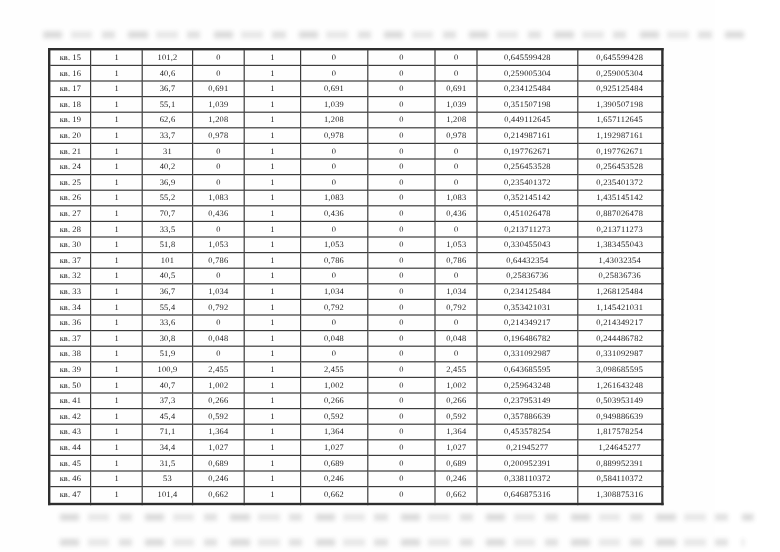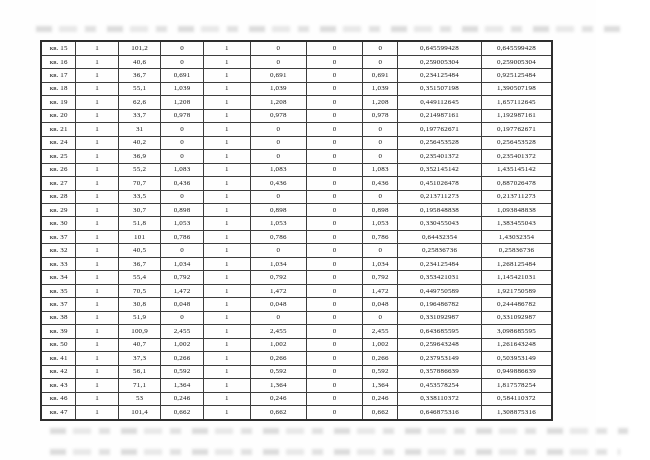--- a/index.html
+++ b/index.html
@@ -221,32 +221,20 @@
           <td>33,5</td>
           <td>0</td>
           <td>1</td>
           <td>0</td>
           <td>0</td>
           <td>0</td>
           <td>0,213711273</td>
           <td>0,213711273</td>
         </tr>
         <tr>
-          <td class="row-label">кв. 29</td>
-          <td>1</td>
-          <td>30,7</td>
-          <td>0,898</td>
-          <td>1</td>
-          <td>0,898</td>
-          <td>0</td>
-          <td>0,898</td>
-          <td>0,195848838</td>
-          <td>1,093848838</td>
-        </tr>
-        <tr>
           <td class="row-label">кв. 30</td>
           <td>1</td>
           <td>51,8</td>
           <td>1,053</td>
           <td>1</td>
           <td>1,053</td>
           <td>0</td>
           <td>1,053</td>
           <td>0,330455043</td>
           <td>1,383455043</td>
@@ -293,30 +281,30 @@
           <td>55,4</td>
           <td>0,792</td>
           <td>1</td>
           <td>0,792</td>
           <td>0</td>
           <td>0,792</td>
           <td>0,353421031</td>
           <td>1,145421031</td>
         </tr>
         <tr>
-          <td class="row-label">кв. 35</td>
-          <td>1</td>
-          <td>70,5</td>
-          <td>1,472</td>
-          <td>1</td>
-          <td>1,472</td>
-          <td>0</td>
-          <td>1,472</td>
-          <td>0,449750589</td>
-          <td>1,921750589</td>
+          <td class="row-label">кв. 36</td>
+          <td>1</td>
+          <td>33,6</td>
+          <td>0</td>
+          <td>1</td>
+          <td>0</td>
+          <td>0</td>
+          <td>0</td>
+          <td>0,214349217</td>
+          <td>0,214349217</td>
         </tr>
         <tr>
           <td class="row-label">кв. 37</td>
           <td>1</td>
           <td>30,8</td>
           <td>0,048</td>
           <td>1</td>
           <td>0,048</td>
           <td>0</td>
           <td>0,048</td>
@@ -367,21 +355,21 @@
           <td>1</td>
           <td>0,266</td>
           <td>0</td>
           <td>0,266</td>
           <td>0,237953149</td>
           <td>0,503953149</td>
         </tr>
         <tr>
           <td class="row-label">кв. 42</td>
           <td>1</td>
-          <td>56,1</td>
+          <td>45,4</td>
           <td>0,592</td>
           <td>1</td>
           <td>0,592</td>
           <td>0</td>
           <td>0,592</td>
           <td>0,357886639</td>
           <td>0,949886639</td>
         </tr>
         <tr>
           <td class="row-label">кв. 43</td>
@@ -389,20 +377,44 @@
           <td>71,1</td>
           <td>1,364</td>
           <td>1</td>
           <td>1,364</td>
           <td>0</td>
           <td>1,364</td>
           <td>0,453578254</td>
           <td>1,817578254</td>
         </tr>
         <tr>
+          <td class="row-label">кв. 44</td>
+          <td>1</td>
+          <td>34,4</td>
+          <td>1,027</td>
+          <td>1</td>
+          <td>1,027</td>
+          <td>0</td>
+          <td>1,027</td>
+          <td>0,21945277</td>
+          <td>1,24645277</td>
+        </tr>
+        <tr>
+          <td class="row-label">кв. 45</td>
+          <td>1</td>
+          <td>31,5</td>
+          <td>0,689</td>
+          <td>1</td>
+          <td>0,689</td>
+          <td>0</td>
+          <td>0,689</td>
+          <td>0,200952391</td>
+          <td>0,889952391</td>
+        </tr>
+        <tr>
           <td class="row-label">кв. 46</td>
           <td>1</td>
           <td>53</td>
           <td>0,246</td>
           <td>1</td>
           <td>0,246</td>
           <td>0</td>
           <td>0,246</td>
           <td>0,338110372</td>
           <td>0,584110372</td>

